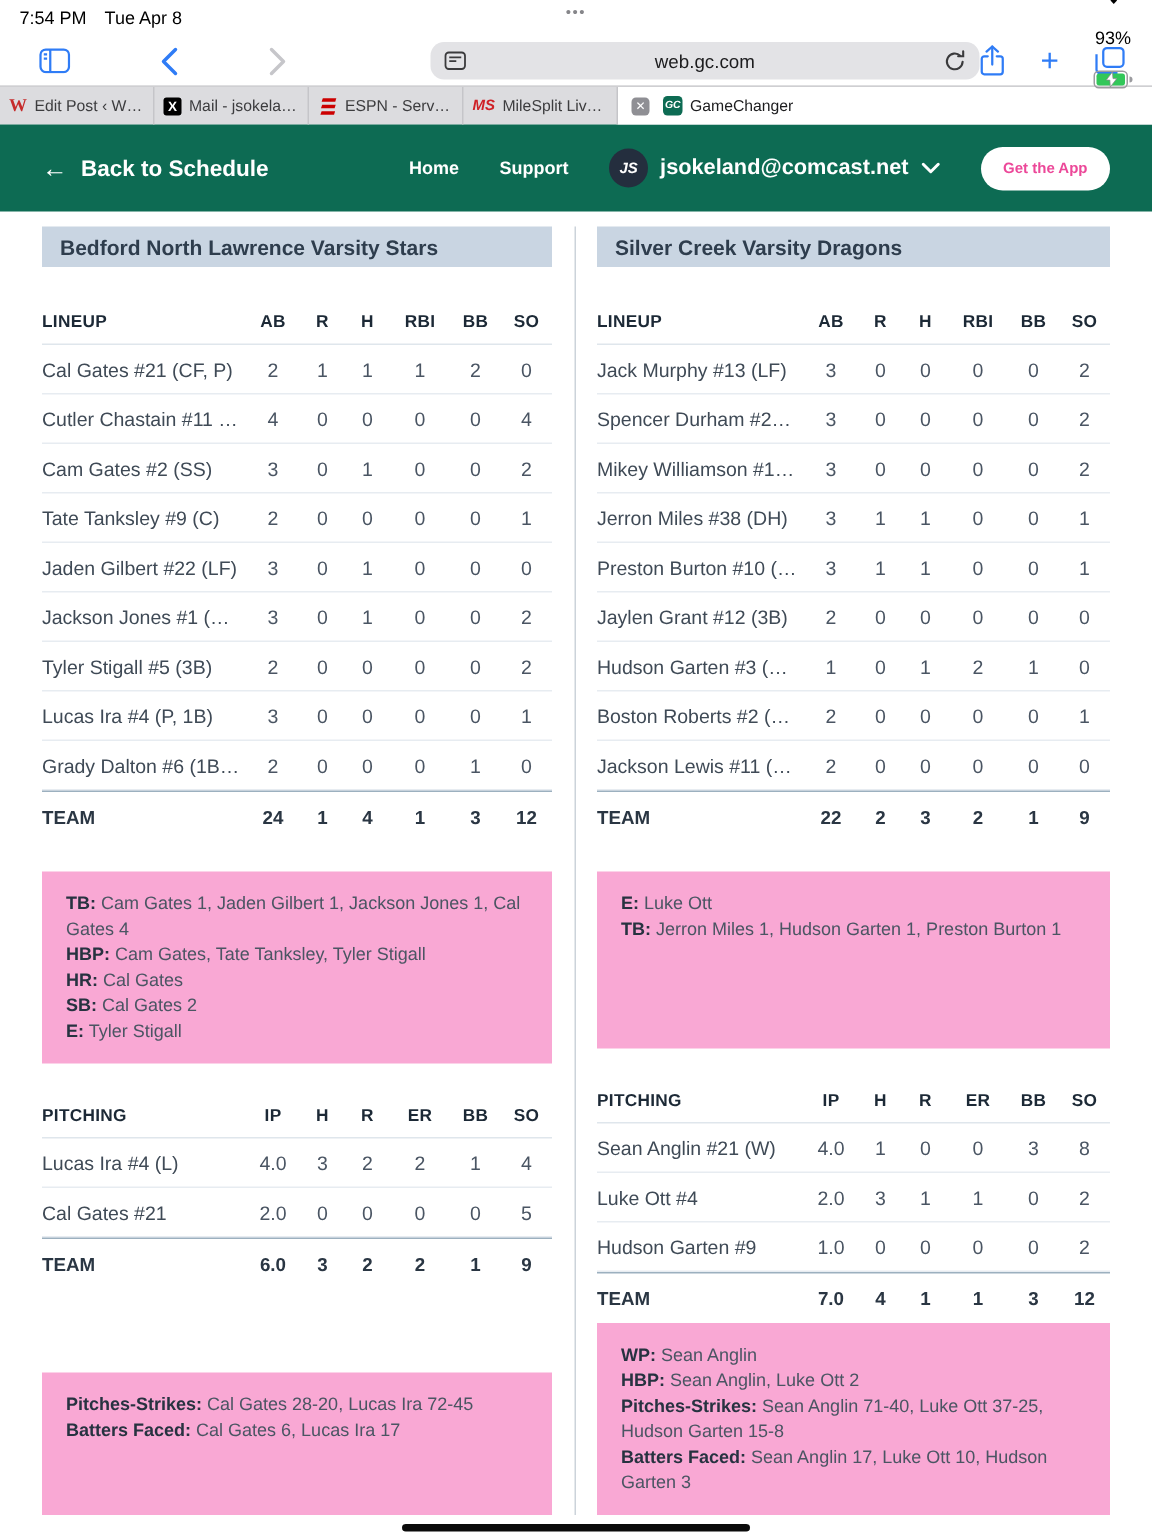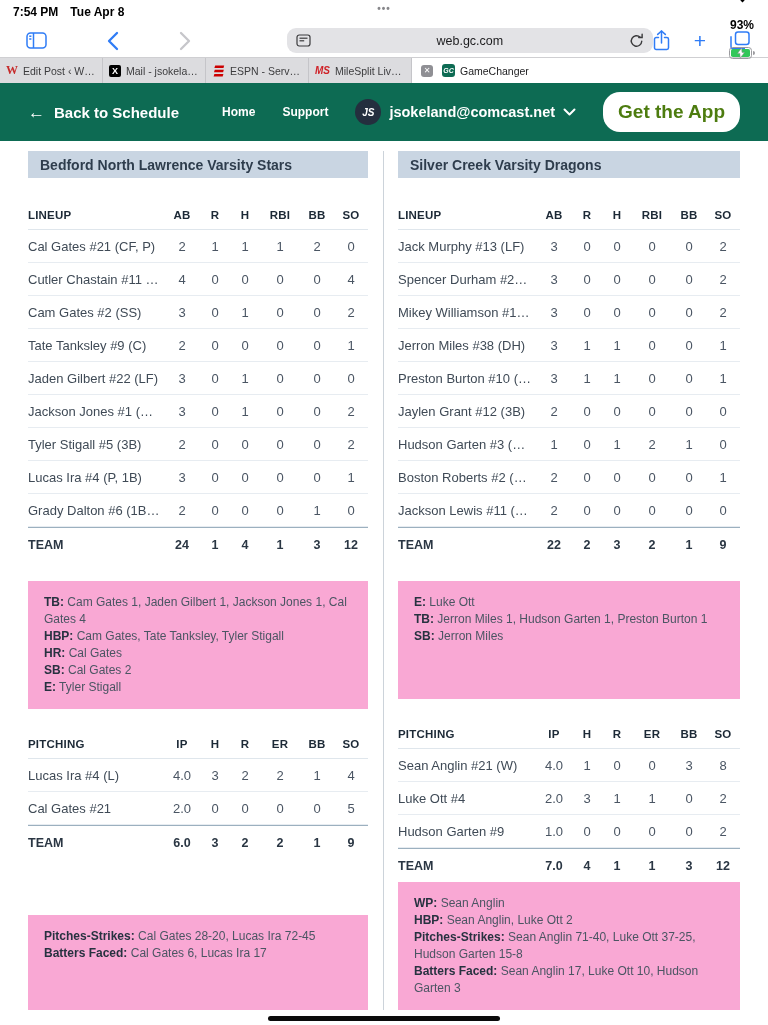--- a/index.html
+++ b/index.html
@@ -1,21 +1,21 @@
 <!DOCTYPE html>
 <html><head>
 <meta charset="utf-8">
 <style>
   * { margin:0; padding:0; box-sizing:border-box; }
   html,body { width:768px; height:1025px; overflow:hidden; background:#fff;
     font-family:"Liberation Sans", sans-serif; position:relative; }
 
   
   .status-bar { height:24px; display:flex; align-items:center; padding:0 13px;
-    font-size:12px; font-weight:700; color:#000; position:relative;text-align:center; }
+    font-size:12px; font-weight:400; color:#000; position:relative;text-align:center; }
   .sb-left { display:flex; gap:12px; }
   .sb-dots { position:absolute; left:50%; top:3px; transform:translateX(-50%);
     color:#86868a; font-size:10px; letter-spacing:1px; }
   .sb-right { margin-left:auto; display:flex; align-items:center; gap:15px;flex-direction:column; }
   .battery { display:flex; align-items:center; }
   .bat-body { width:23px; height:12px; border:1px solid #9b9b9f; border-radius:3.5px;
     padding:1px; position:relative; }
   .bat-fill { display:block; width:100%; height:100%; background:#32c759; border-radius:1.8px; }
   .bat-bolt { position:absolute; left:50%; top:50%; transform:translate(-50%,-50%); }
   .bat-cap { width:2px; height:4px; background:#9b9b9f; border-radius:0 2px 2px 0; margin-left:1px; }
@@ -53,22 +53,22 @@
     padding:0 28px; color:#fff; }
   .back-group { display:flex; align-items:center; gap:9px; font-size:15px; font-weight:700; cursor:pointer; }
   .back-arrow { font-size:17px; font-weight:400; line-height:1; }
   .nav-right { margin-left:auto; display:flex; align-items:center; gap:27px; }
   .nav-link { font-size:12px; font-weight:700; cursor:pointer; }
   .account { display:flex; align-items:center; gap:8px; cursor:pointer; }
   .avatar { width:26px; height:26px; border-radius:50%; background:#242e3e; color:#fff;
     font-size:10px; font-weight:700; font-style:italic; display:flex; align-items:center;
     justify-content:center; }
   .account-email { font-size:14.5px; font-weight:700; }
-  .app-btn { background:#fff; color:#4d7c0f; border:none; border-radius:17px;
-    padding:9px 15px; font-size:19px; font-weight:700; font-family:inherit; cursor:pointer; }
+  .app-btn { background:#fff; color:#ec4899; border:none; border-radius:17px;
+    padding:9px 15px; font-size:10px; font-weight:700; font-family:inherit; cursor:pointer; }
 
   
   .content { display:flex; align-items:stretch; padding:10px 28px 0; }
   .team-col { display:flex; flex-direction:column; }
   .team-col.left { width:340px; }
   .team-col.right { width:342px; }
   .col-divider { width:1px; background:#ccd3da; margin:0 14px 0 15px; }
 
   .team-banner { height:27px; background:#c9d5e2; display:flex; align-items:center;
     padding:0 12px; margin-bottom:22px; }
@@ -499,21 +499,20 @@
           <span class="num">2</span>
           <span class="num">3</span>
           <span class="num">2</span>
           <span class="num">1</span>
           <span class="num">9</span>
         </div>
       </div>
     <div class="notes-box batting-notes">
         <div class="note-line"><b>E:</b> Luke Ott</div>
         <div class="note-line"><b>TB:</b> Jerron Miles 1, Hudson Garten 1, Preston Burton 1</div>
-        <div class="note-line"><b>SB:</b> Jerron Miles</div>
       </div>
     <div class="pitching-block rows-block">
         <div class="stat-row header-row">
           <span class="name">PITCHING</span>
           <span class="num">IP</span>
           <span class="num">H</span>
           <span class="num">R</span>
           <span class="num">ER</span>
           <span class="num">BB</span>
           <span class="num">SO</span>

